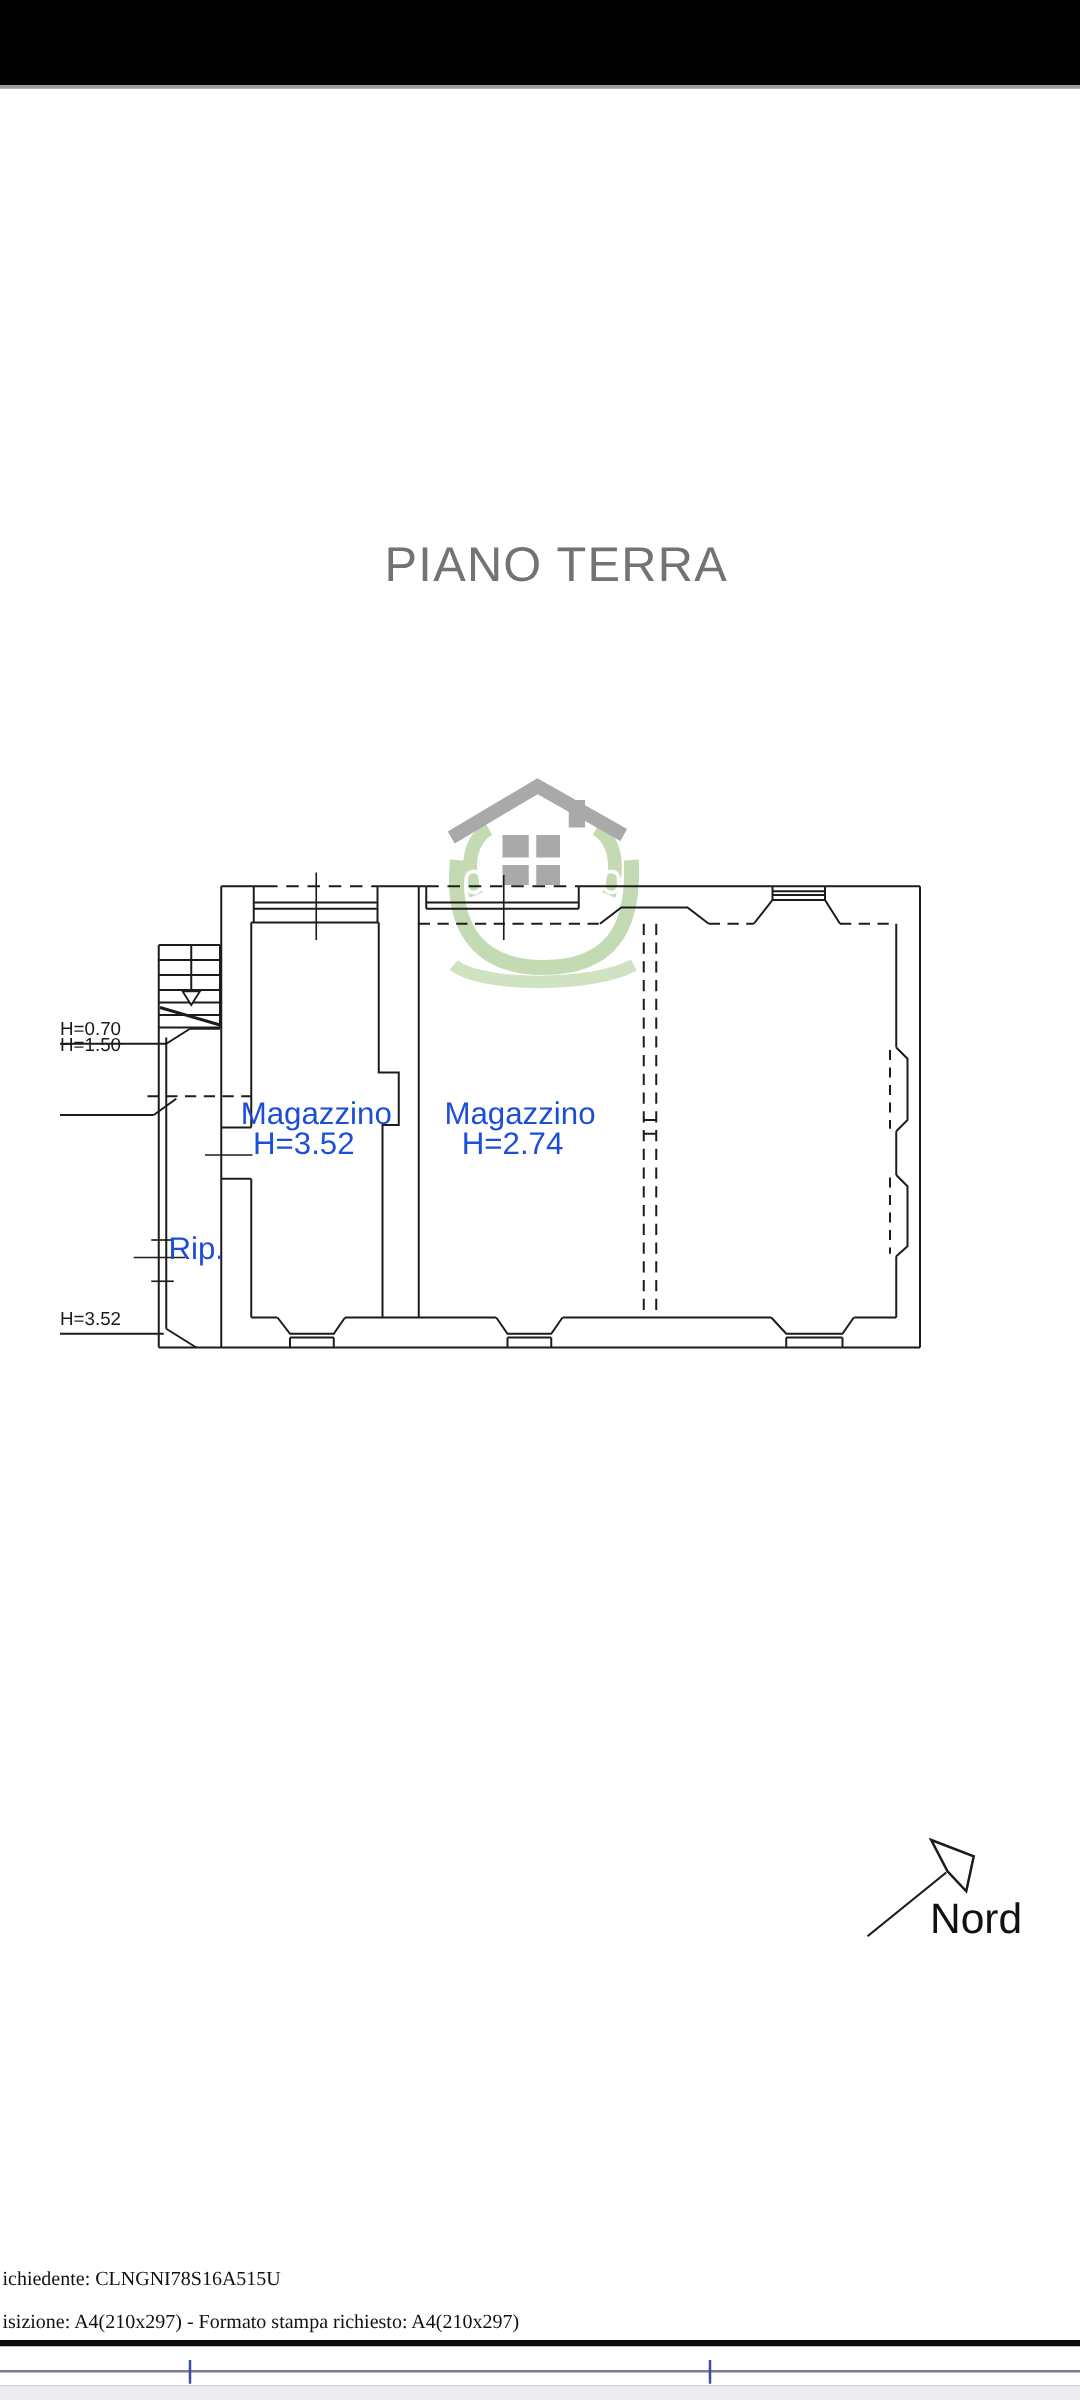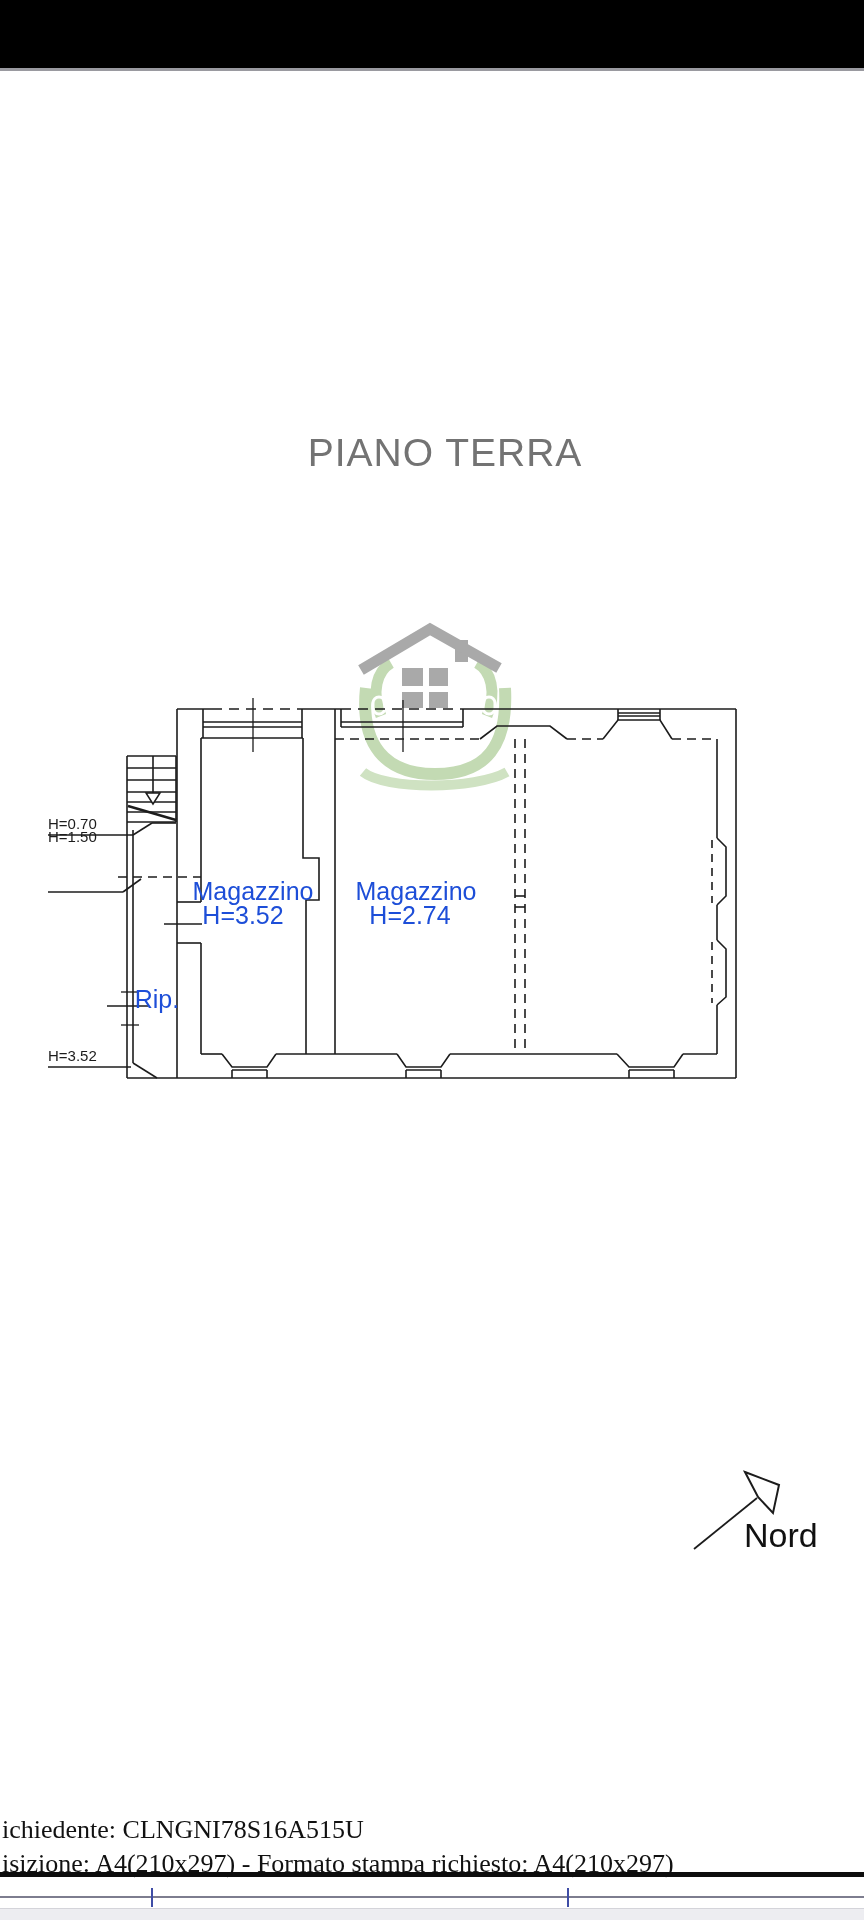--- a/index.html
+++ b/index.html
@@ -17,21 +17,21 @@
   .bottom-strip{left:0;top:1908px;width:864px;height:12px;background:#ededf1;border-top:1px solid #d4d4da;}
   
   .page-title{
     left:445px;top:431px;transform:translateX(-50%);
     font-size:39px;letter-spacing:1px;color:#737373;white-space:nowrap;font-weight:400;
   }
   .plan-label{font-size:25px;color:#1d4ed8;white-space:nowrap;}
   .centered{transform:translateX(-50%);}
   .h-ann{font-size:15px;color:#1c1c1c;white-space:nowrap;}
   .north-label{left:744px;top:1516px;font-size:34px;color:#111;text-align:center;}
-  .footer-text{font-family:"Liberation Serif",serif;font-size:26px;color:#111;white-space:nowrap;}
+  .footer-text{font-family:"Liberation Serif",serif;font-size:16px;color:#111;white-space:nowrap;}
   svg{display:block;}
 </style>
 </head>
 <body>
 
 <div class="abs top-bar"></div>
 <div class="abs top-bar-edge"></div>
 
 <div class="abs page-title">PIANO TERRA</div>
 

